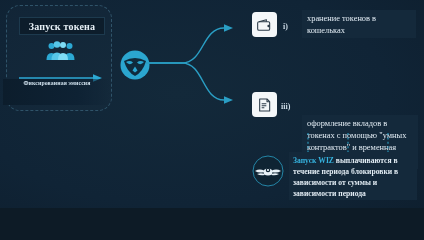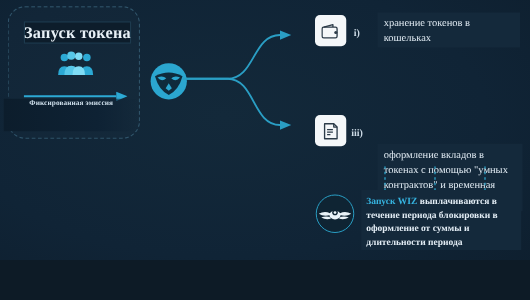--- a/index.html
+++ b/index.html
@@ -30,21 +30,21 @@
   }
   .launch-title {
     position: absolute;
     left: 12px;
     top: 11px;
     width: 84px;
     height: 16px;
     background: #0d1d2b;
     border: 1px solid #1d3a4e;
     color: #e8f1f7;
-    font-size: 13px;
+    font-size: 10px;
     font-weight: bold;
     letter-spacing: .2px;
     display: flex;
     align-items: center;
     justify-content: center;
     white-space: nowrap;
   }
   .people-icon {
     position: absolute;
     left: 38px;
@@ -280,16 +280,16 @@
         <path d="M10 38 q8 -3 15 0 l0 2 q-8 2 -15 -2 z"></path>
         <path d="M54 38 q-8 -3 -15 0 l0 2 q8 2 15 -2 z"></path>
         <ellipse cx="32" cy="34" rx="9" ry="7"></ellipse>
       </g>
       <circle cx="32" cy="30" r="4.5" fill="#0f2433"></circle>
       <circle cx="32" cy="30" r="2.2" fill="#e9f2f8"></circle>
     </svg>
   </div>
 
   <div class="text-panel" id="panel-wiz">
-    <span class="wiz-hl">Запуск WIZ</span><span> выплачиваются в течение периода блокировки в оформление от суммы и длительности периода</span>
+    <span class="wiz-hl">Запуск WIZ</span><span> выплачиваются в течение периода блокировки в зависимости от суммы и зависимости периода</span>
   </div>
 
 </div>
 
 </body></html>

